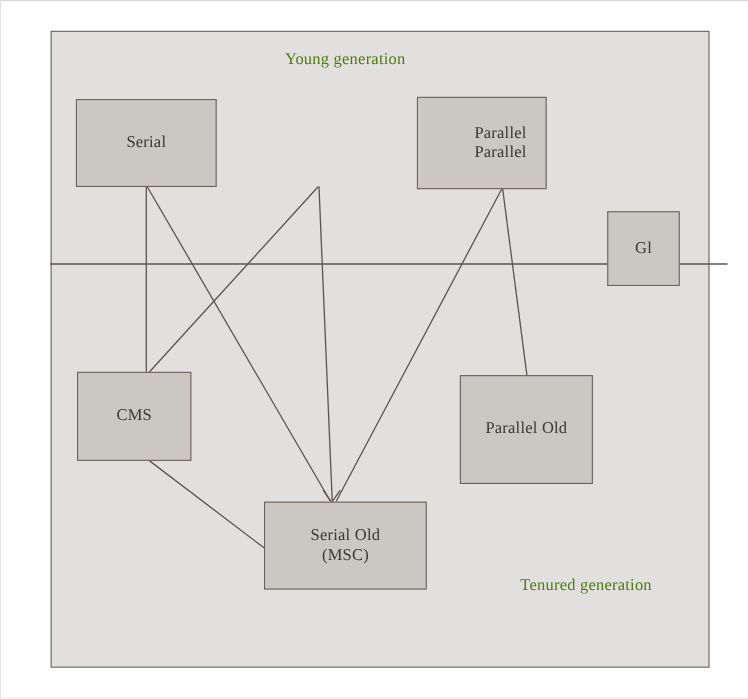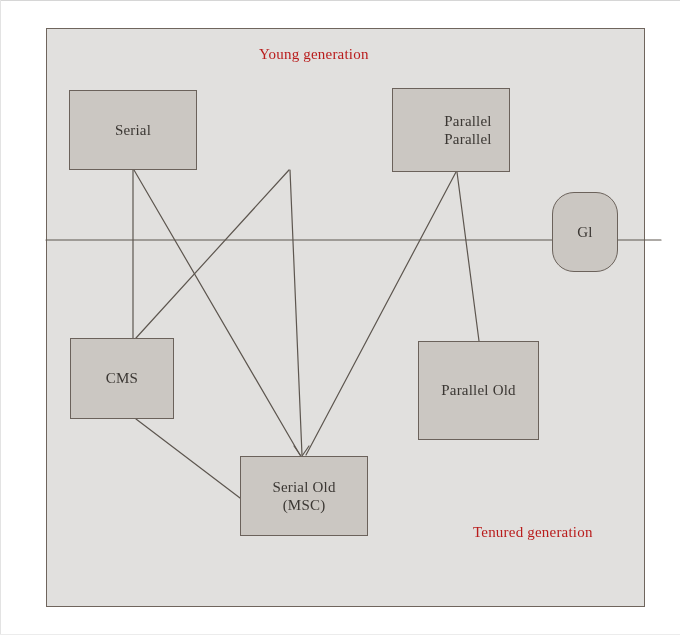--- a/index.html
+++ b/index.html
@@ -67,35 +67,35 @@
     color: #3b3733;
     font-size: 15px;
     line-height: 1.22;
     letter-spacing: 0.2px;
     z-index: 3;
   }
   .gc-box .lbl { display: block; }
 
   .zone-label {
     position: absolute;
-    color: #b91c1c;
+    color: #4d7c0f;
     font-size: 15px;
     letter-spacing: 0.2px;
     white-space: nowrap;
     z-index: 2;
   }
 
   
   #box-serial          { left: 69px;  top: 90px;  width: 128px; height: 80px; }
   #box-parnew          { left: 231px; top: 89px;  width: 118px; height: 81px; }
-  #box-parallel-scav   { left: 392px; top: 88px;  width: 118px; height: 84px; padding-left: 34px; }
-  #box-g1              { left: 552px; top: 192px; width: 66px;  height: 80px; border-radius: 22px; }
+  #box-parallel-scav   { left: 379px; top: 88px;  width: 118px; height: 84px; padding-left: 34px; }
+  #box-g1              { left: 552px; top: 192px; width: 66px;  height: 68px; }
   #box-cms             { left: 70px;  top: 338px; width: 104px; height: 81px; }
   #box-parallel-old    { left: 418px; top: 341px; width: 121px; height: 99px; }
-  #box-serial-old      { left: 240px; top: 456px; width: 128px; height: 80px; }
+  #box-serial-old      { left: 240px; top: 456px; width: 148px; height: 80px; }
 
   #label-young   { left: 259px; top: 46px; }
   #label-tenured { left: 473px; top: 524px; text-align: right; }
 </style>
 </head>
 <body>
 
 <div id="page">
 
   <div id="page-rule-top"></div>

